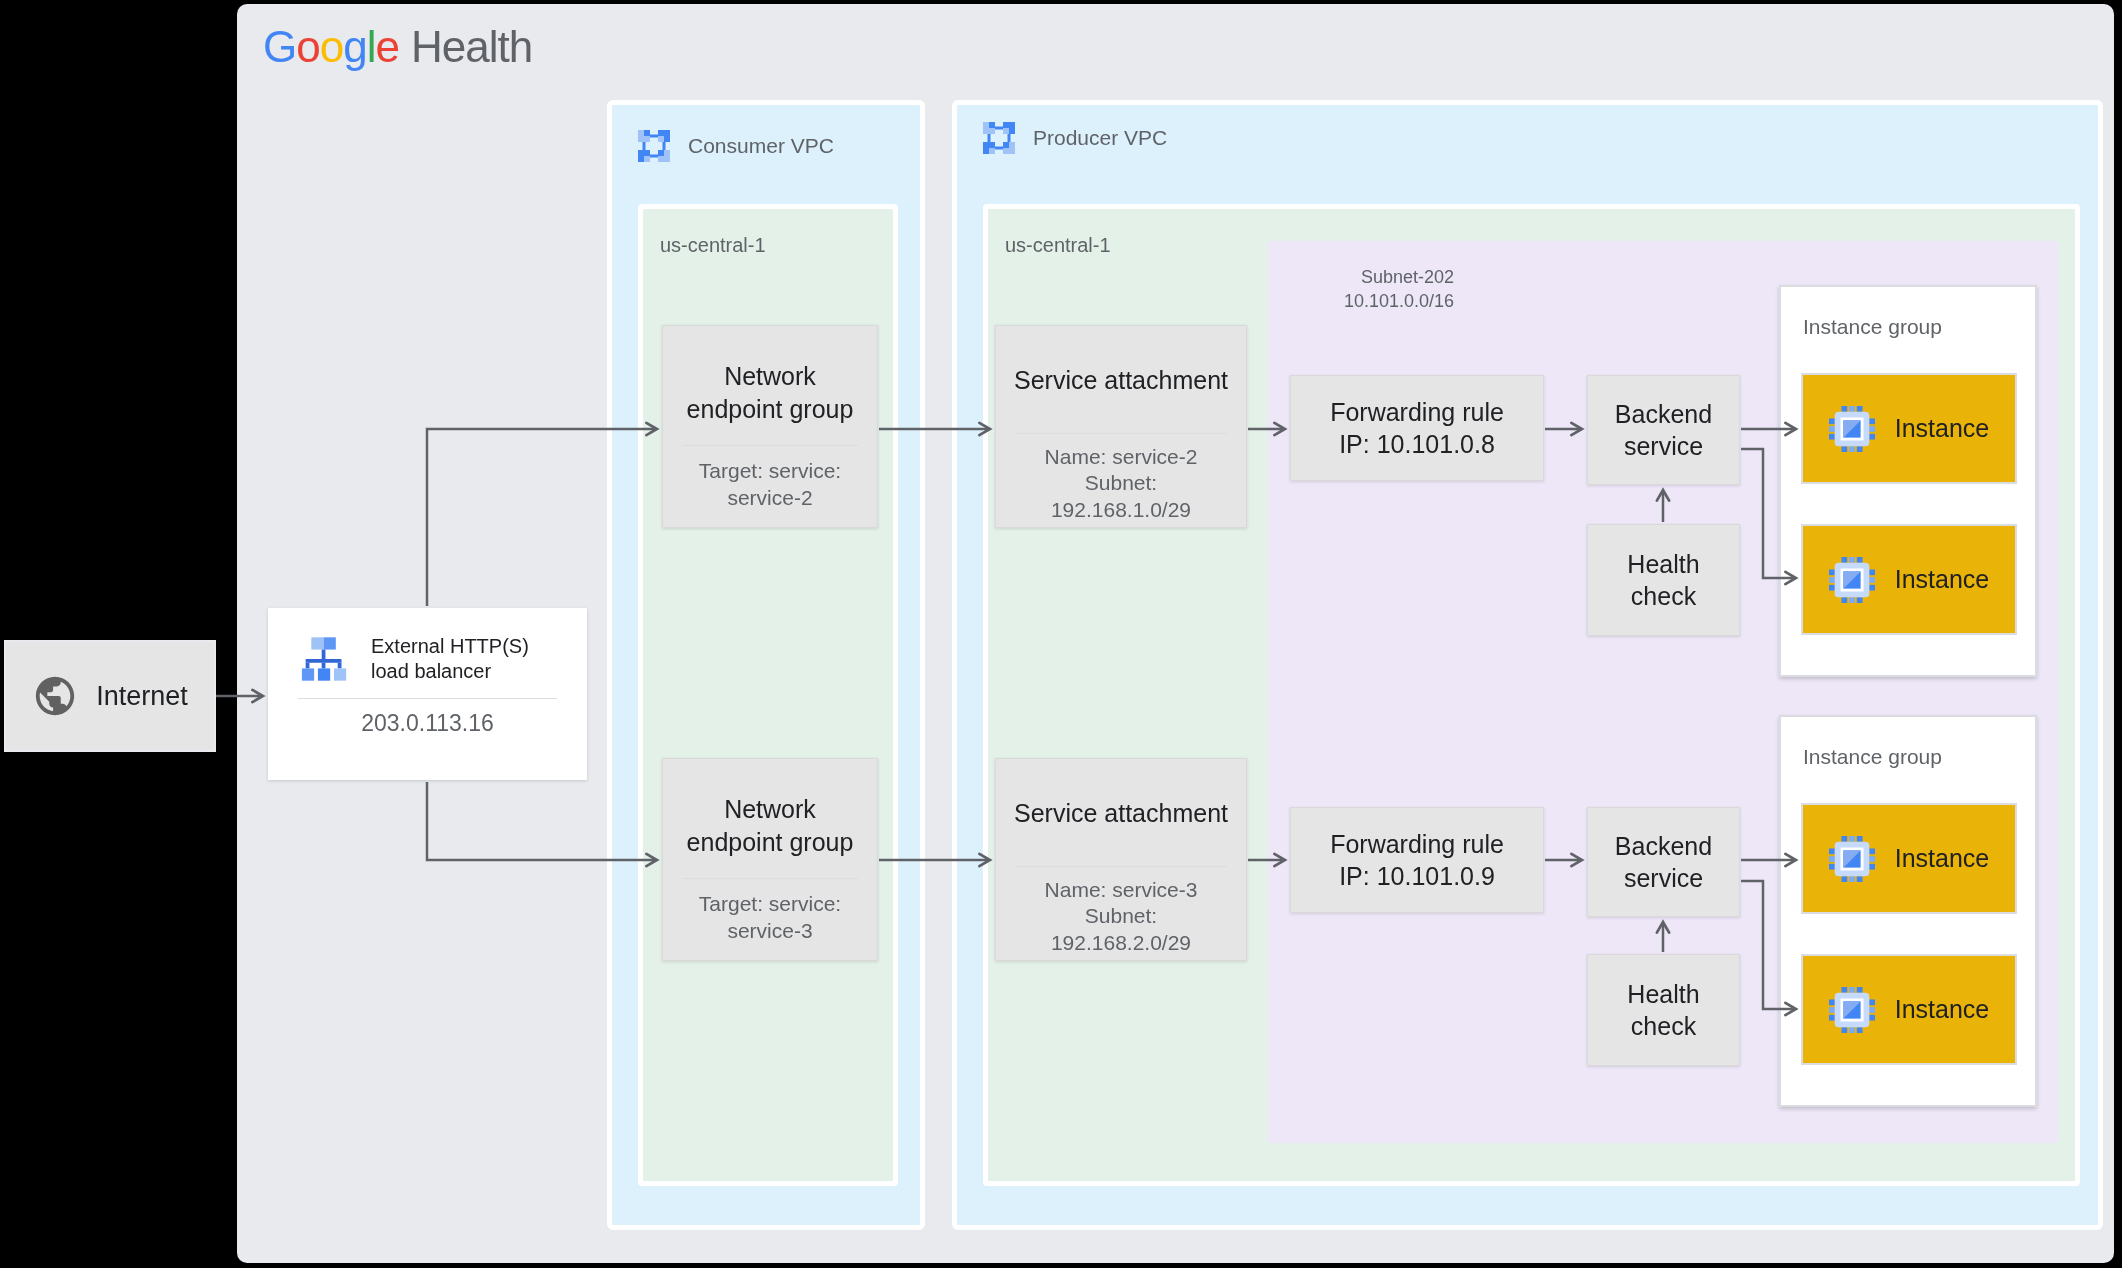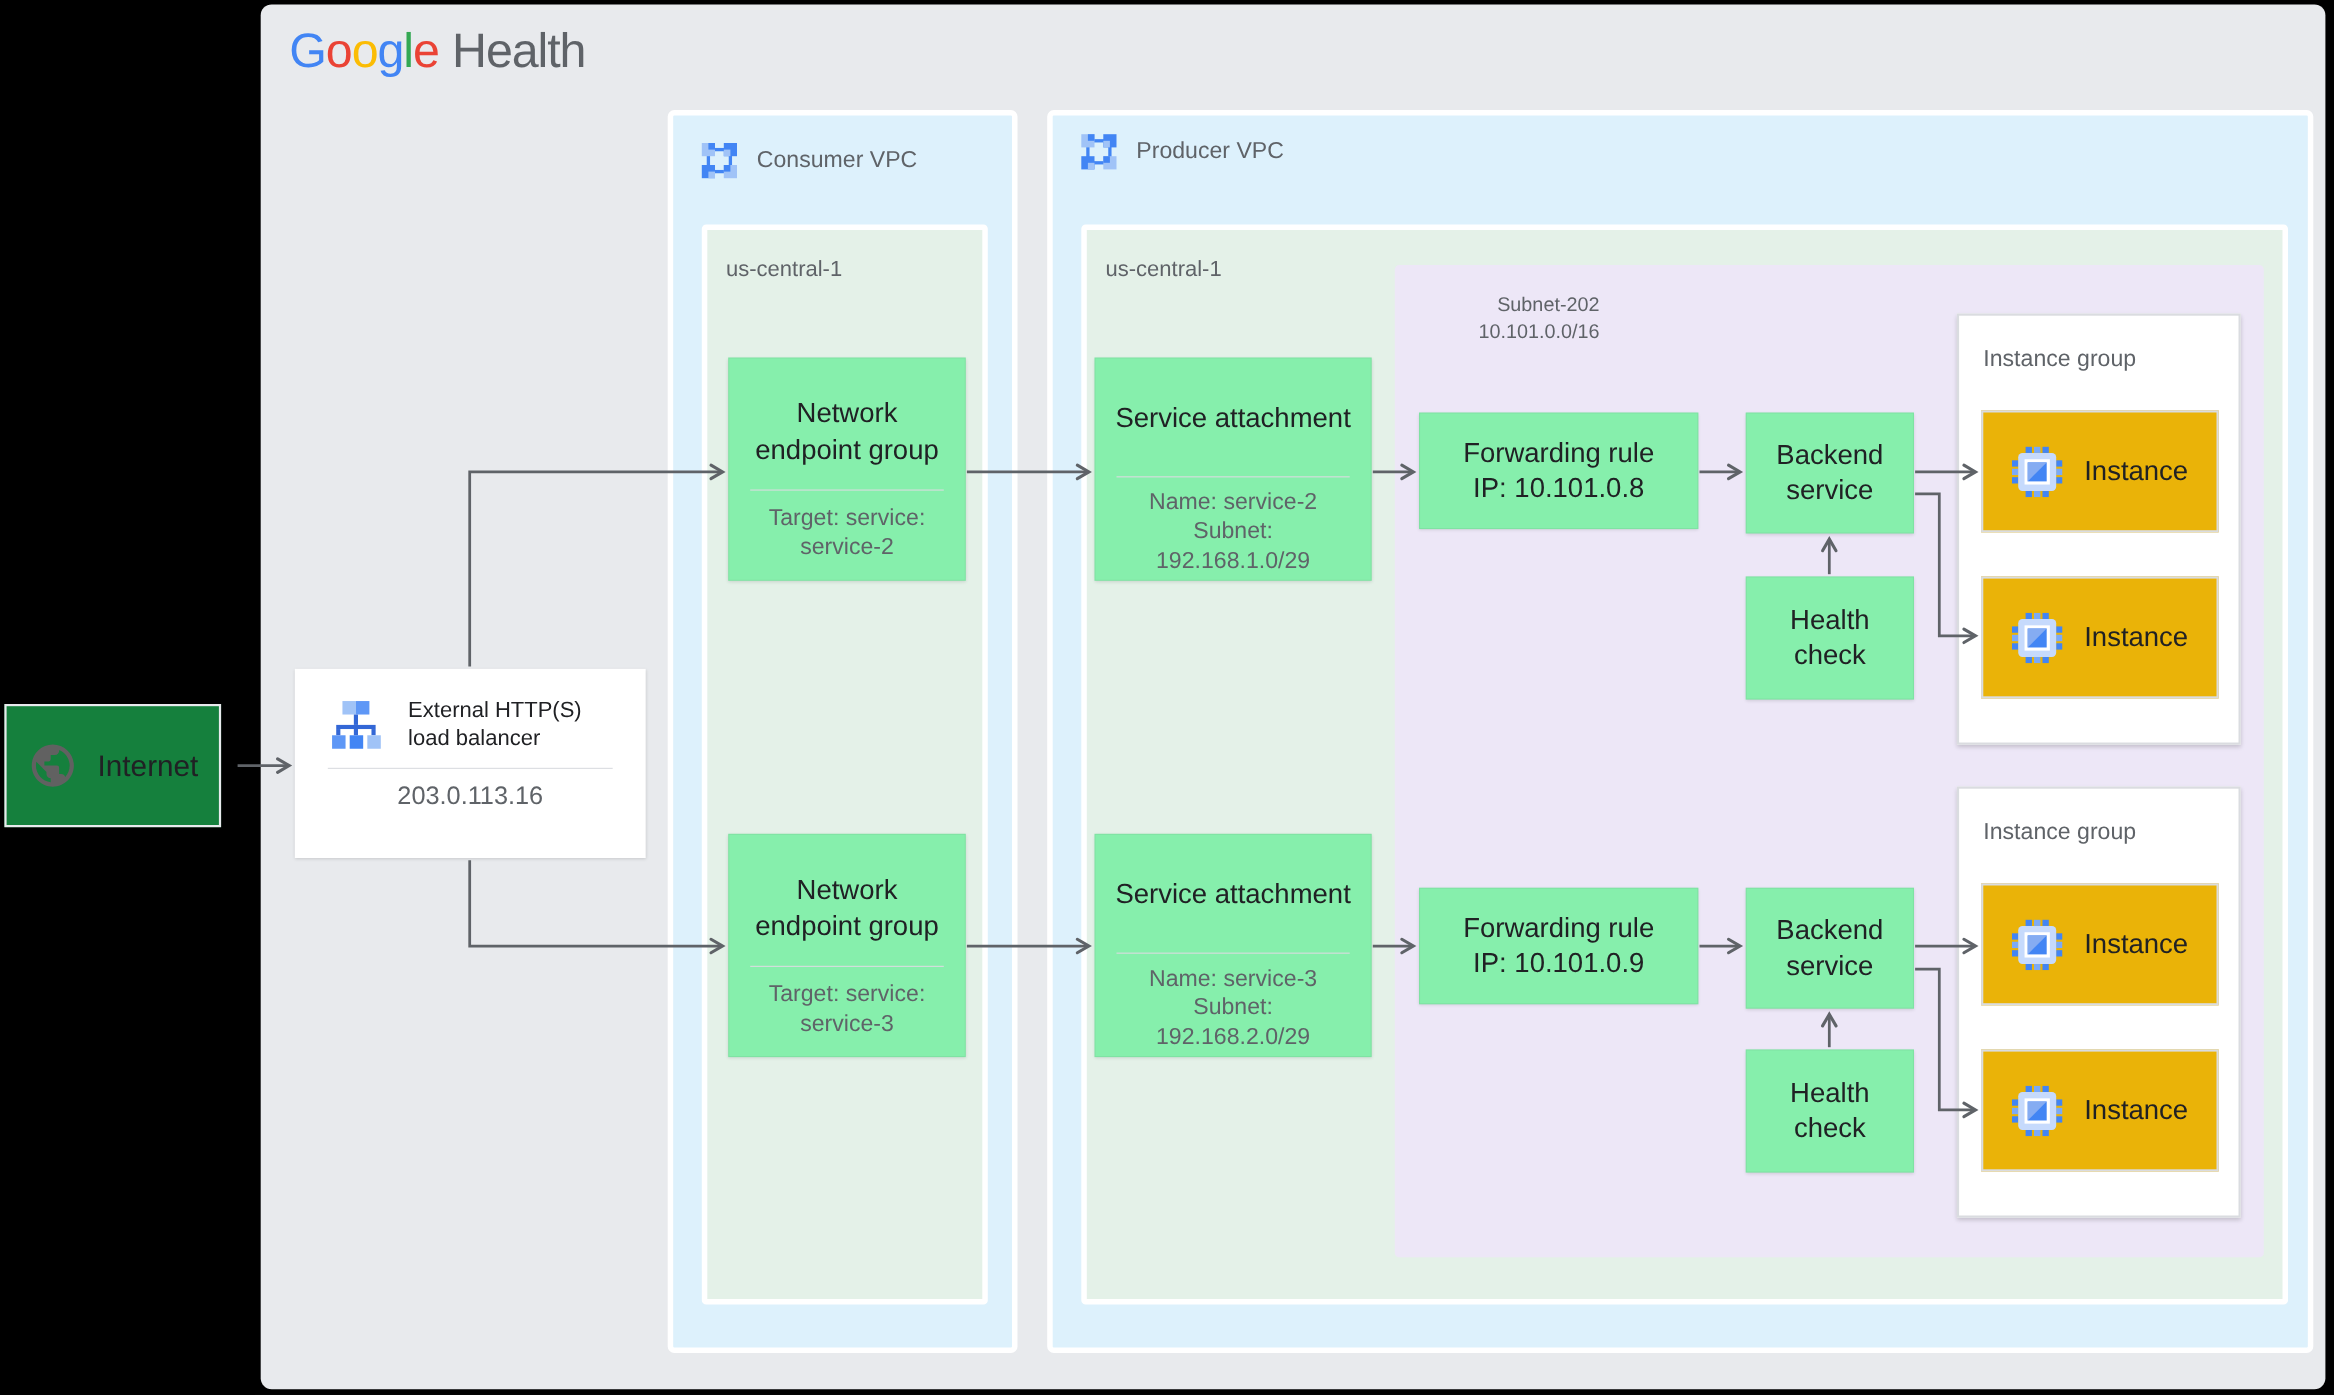--- a/index.html
+++ b/index.html
@@ -11,35 +11,35 @@
   .logo{position:absolute;left:263px;top:22px;font-size:44px;letter-spacing:-1px;display:flex;align-items:baseline;}
   .logo .cloud{margin-left:12px;}
   
   .vpc{position:absolute;border:5px solid #fff;border-radius:6px;box-sizing:border-box;}
   .vpc-header{position:absolute;display:flex;align-items:center;gap:16px;}
   .vpc-label{font-size:21px;color:#5F6368;}
   .region{position:absolute;border:5px solid #fff;border-radius:4px;box-sizing:border-box;}
   .region-label,.zone-label{font-size:20px;color:#5F6368;white-space:pre-line;line-height:1.35;}
   .subnet{position:absolute;border-radius:4px;}
   
-  .card{position:absolute;background:#86efac;box-sizing:border-box;border:1px solid rgba(0,0,0,0.05);
+  .card{position:absolute;background:#e5e5e5;box-sizing:border-box;border:1px solid rgba(0,0,0,0.05);
         box-shadow:0 1px 3px rgba(0,0,0,0.12);display:flex;flex-direction:column;align-items:center;}
   .card .title{font-size:25px;color:#202124;text-align:center;line-height:1.3;white-space:pre-line;}
   .card .subtext{font-size:21px;color:#5F6368;text-align:center;line-height:1.28;white-space:pre-line;}
   .divider{height:1px;background:#DADCE0;}
   .center-card{justify-content:center;}
   
   .igroup{position:absolute;background:#fff;border:2px solid #DADCE0;box-sizing:border-box;
           box-shadow:0 2px 4px rgba(0,0,0,0.18);}
   .igroup-label{position:absolute;left:22px;top:28px;font-size:21px;color:#5F6368;}
   .instance{position:absolute;background:#eab308;border:2px solid #DADCE0;box-sizing:border-box;
             display:flex;align-items:center;justify-content:center;gap:20px;}
   .instance-label{font-size:25px;color:#202124;}
   
-  .internet-box{position:absolute;left:4px;top:640px;width:197px;height:112px;background:#15803d;
+  .internet-box{position:absolute;left:4px;top:640px;width:212px;height:112px;background:#e5e5e5;
                 border:2px solid #E8EAED;box-sizing:border-box;display:flex;align-items:center;
                 justify-content:center;gap:18px;}
   .internet-label{font-size:27px;color:#202124;}
   .lb-box{position:absolute;left:268px;top:608px;width:319px;height:172px;background:#fff;
           box-shadow:0 1px 3px rgba(0,0,0,0.15);box-sizing:border-box;}
   .lb-row{display:flex;align-items:center;gap:22px;padding:26px 18px 0 32px;}
   .lb-title{font-size:20px;color:#202124;line-height:1.25;width:210px;}
   .lb-divider{margin:14px auto 0 auto;width:259px;height:1px;background:#DADCE0;}
   .lb-ip{margin-top:11px;text-align:center;font-size:23px;color:#5F6368;}
   svg.connectors{position:absolute;left:0;top:0;pointer-events:none;}

